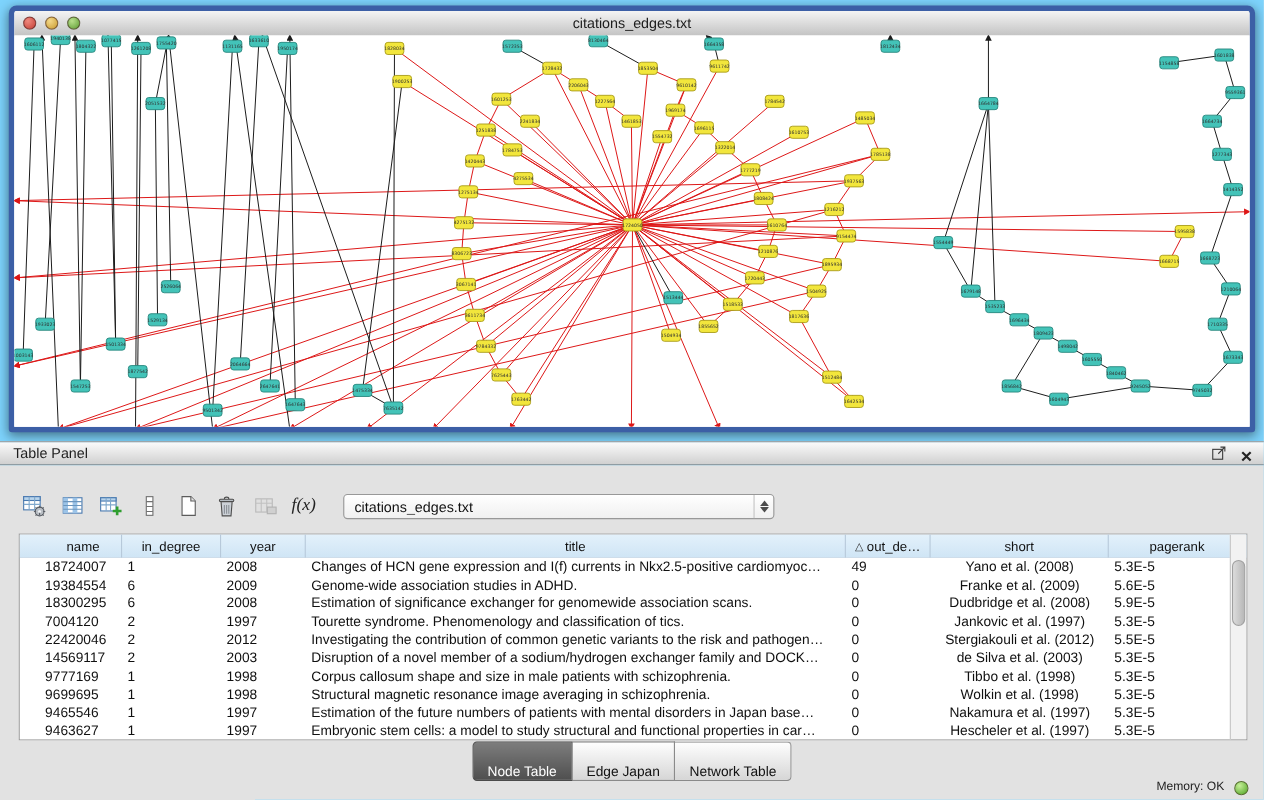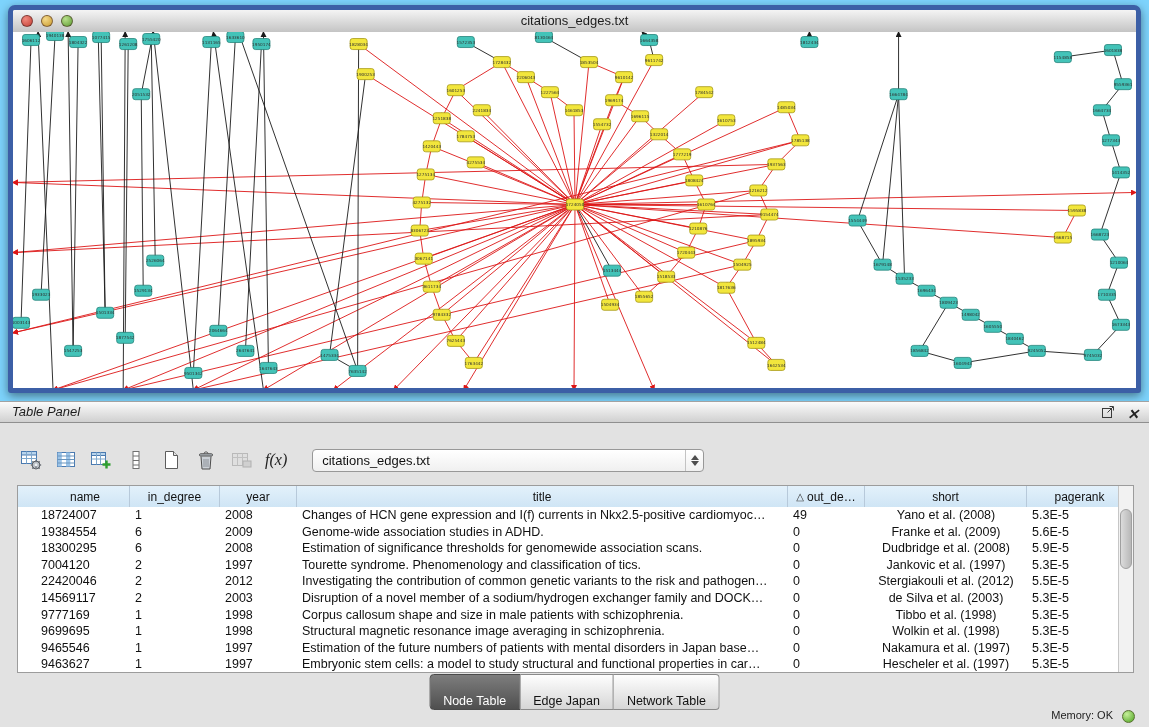--- a/index.html
+++ b/index.html
@@ -16,21 +16,21 @@
   .light{width:12px;height:12px;border-radius:50%;box-sizing:border-box;border:1px solid rgba(60,30,30,.55);}
   .light.close{background:radial-gradient(circle at 35% 30%,#f0897e,#c44036);}
   .light.min{background:radial-gradient(circle at 35% 30%,#f4d98a,#c99b2e);}
   .light.zoom{background:radial-gradient(circle at 35% 30%,#b9e08c,#5d9c33);}
   .win-title{text-align:center;line-height:22px;font-size:13px;color:#1c1c1c;}
   .canvas-wrap{position:absolute;left:0;right:0;top:22px;bottom:0;background:#fff;overflow:hidden;}
   .canvas-wrap svg{display:block;width:100%;height:100%;}
 
   
   .panel-header{position:absolute;left:0;top:401px;width:1149px;height:22px;box-sizing:border-box;
-    background:linear-gradient(#fbfbfb,#d0d0d0);border-top:1px solid #a2a2a2;border-bottom:1px solid #8f8f8f;font-style:italic;}
+    background:linear-gradient(#fbfbfb,#d0d0d0);border-top:1px solid #a2a2a2;border-bottom:1px solid #8f8f8f;}
   .panel-title{position:absolute;left:12px;top:0;line-height:20px;font-size:13px;color:#1d1d1d;}
   .panel-hdr-icons{position:absolute;right:10px;top:3px;display:flex;gap:12px;align-items:center;}
   .panel-close{font-size:14px;font-weight:bold;color:#222;line-height:14px;cursor:default;}
 
   .panel-body{position:absolute;left:0;top:423px;width:1149px;height:304px;background:#e2e2e2;}
 
   .toolbar{position:absolute;left:18px;top:22px;height:30px;display:flex;align-items:center;gap:9px;}
   .tbtn{width:26px;height:26px;display:flex;align-items:center;justify-content:center;border-radius:4px;}
   .fx{font-family:"Liberation Serif",serif;font-style:italic;font-size:16px;color:#222;margin:0 4px 0 2px;}
   .combo{margin-left:12px;width:392px;height:23px;box-sizing:border-box;border:1px solid #989898;border-radius:4px;
@@ -44,21 +44,21 @@
 
   .table-area{position:absolute;left:17px;top:62px;width:1117px;height:188px;box-sizing:border-box;
     background:#fff;border:1px solid #9c9c9c;}
   .thead{display:flex;height:21px;background:linear-gradient(#e3f1fb,#cfe5f5);border-bottom:1px solid #9fb4c6;}
   .th{box-sizing:border-box;border-right:1px solid #b7c9da;font-size:12px;color:#111;
     display:flex;align-items:center;justify-content:center;gap:3px;overflow:hidden;white-space:nowrap;}
   .th .sort{font-size:10px;color:#333;}
   .tbody{position:absolute;left:0;right:14px;top:21px;bottom:0;overflow:hidden;}
   .trow{display:flex;height:16.6px;line-height:16.6px;font-size:12.5px;color:#101010;background:#fff;}
   .cell{box-sizing:border-box;padding-left:5px;overflow:hidden;white-space:nowrap;}
-  .c0{width:112px;padding-left:23px;}.c1{width:90px;}.c2{width:77px;}.c3{width:491px;}.c4{width:77px;}
+  .c0{width:93px;padding-left:23px;}.c1{width:90px;}.c2{width:77px;}.c3{width:491px;}.c4{width:77px;}
   .c5{width:162px;text-align:center;padding-left:0;}.c6{flex:1;justify-content:center;}
   .vscroll{position:absolute;right:0;top:0;bottom:0;width:14px;background:#f2f2f2;border-left:1px solid #c6c6c6;}
   .vthumb{position:absolute;left:1px;right:1px;top:23px;height:58px;border-radius:6px;
     background:linear-gradient(90deg,#dcdcdc,#b8b8b8);border:1px solid #a0a0a0;}
 
   .tabs{position:absolute;top:251px;left:50%;transform:translateX(-50%);display:flex;height:21px;}
   .tab{box-sizing:border-box;height:21px;line-height:19px;padding:17px 13px;font-size:12.5px;
     border:1px solid #8a8a8a;background:linear-gradient(#fefefe,#d6d6d6);color:#111;}
   .tab + .tab{border-left:none;}
   .tab:first-child{border-radius:4px 0 0 4px;}
@@ -583,21 +583,21 @@
             <div class="cell c2">2009</div>
             <div class="cell c3">Genome-wide association studies in ADHD.</div>
             <div class="cell c4">0</div>
             <div class="cell c5">Franke et al. (2009)</div>
             <div class="cell c6">5.6E-5</div>
           </div>
           <div class="trow">
             <div class="cell c0">18300295</div>
             <div class="cell c1">6</div>
             <div class="cell c2">2008</div>
-            <div class="cell c3">Estimation of significance thresholds for genomewide association scans.</div>
+            <div class="cell c3">Estimation of significance exchanger for genomewide association scans.</div>
             <div class="cell c4">0</div>
             <div class="cell c5">Dudbridge et al. (2008)</div>
             <div class="cell c6">5.9E-5</div>
           </div>
           <div class="trow">
             <div class="cell c0">7004120</div>
             <div class="cell c1">2</div>
             <div class="cell c2">1997</div>
             <div class="cell c3">Tourette syndrome. Phenomenology and classification of tics.</div>
             <div class="cell c4">0</div>

